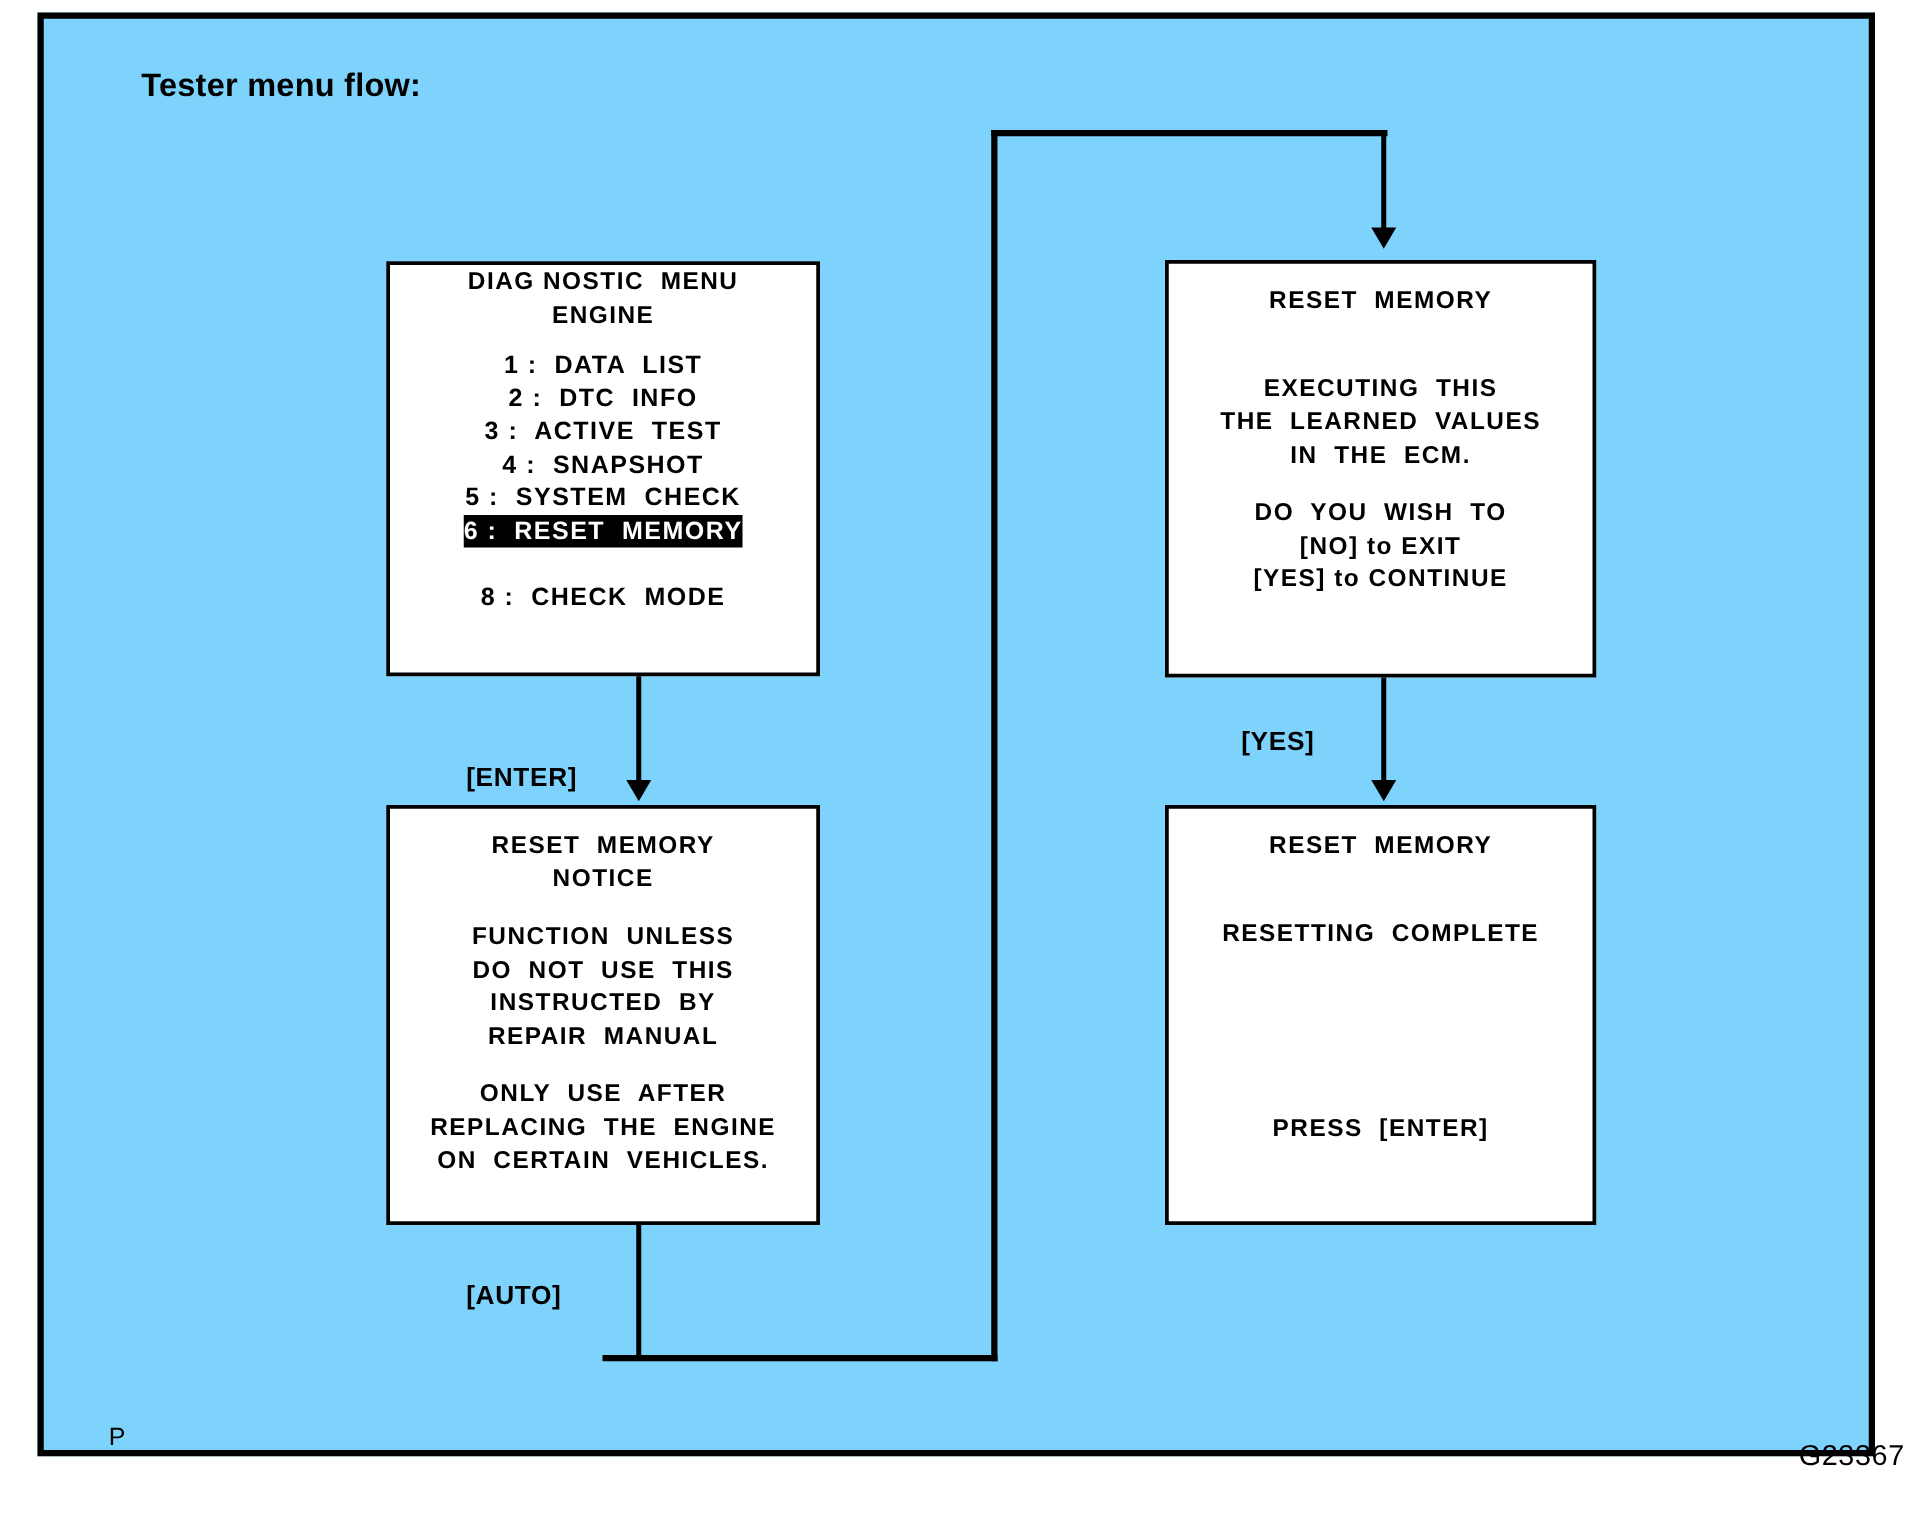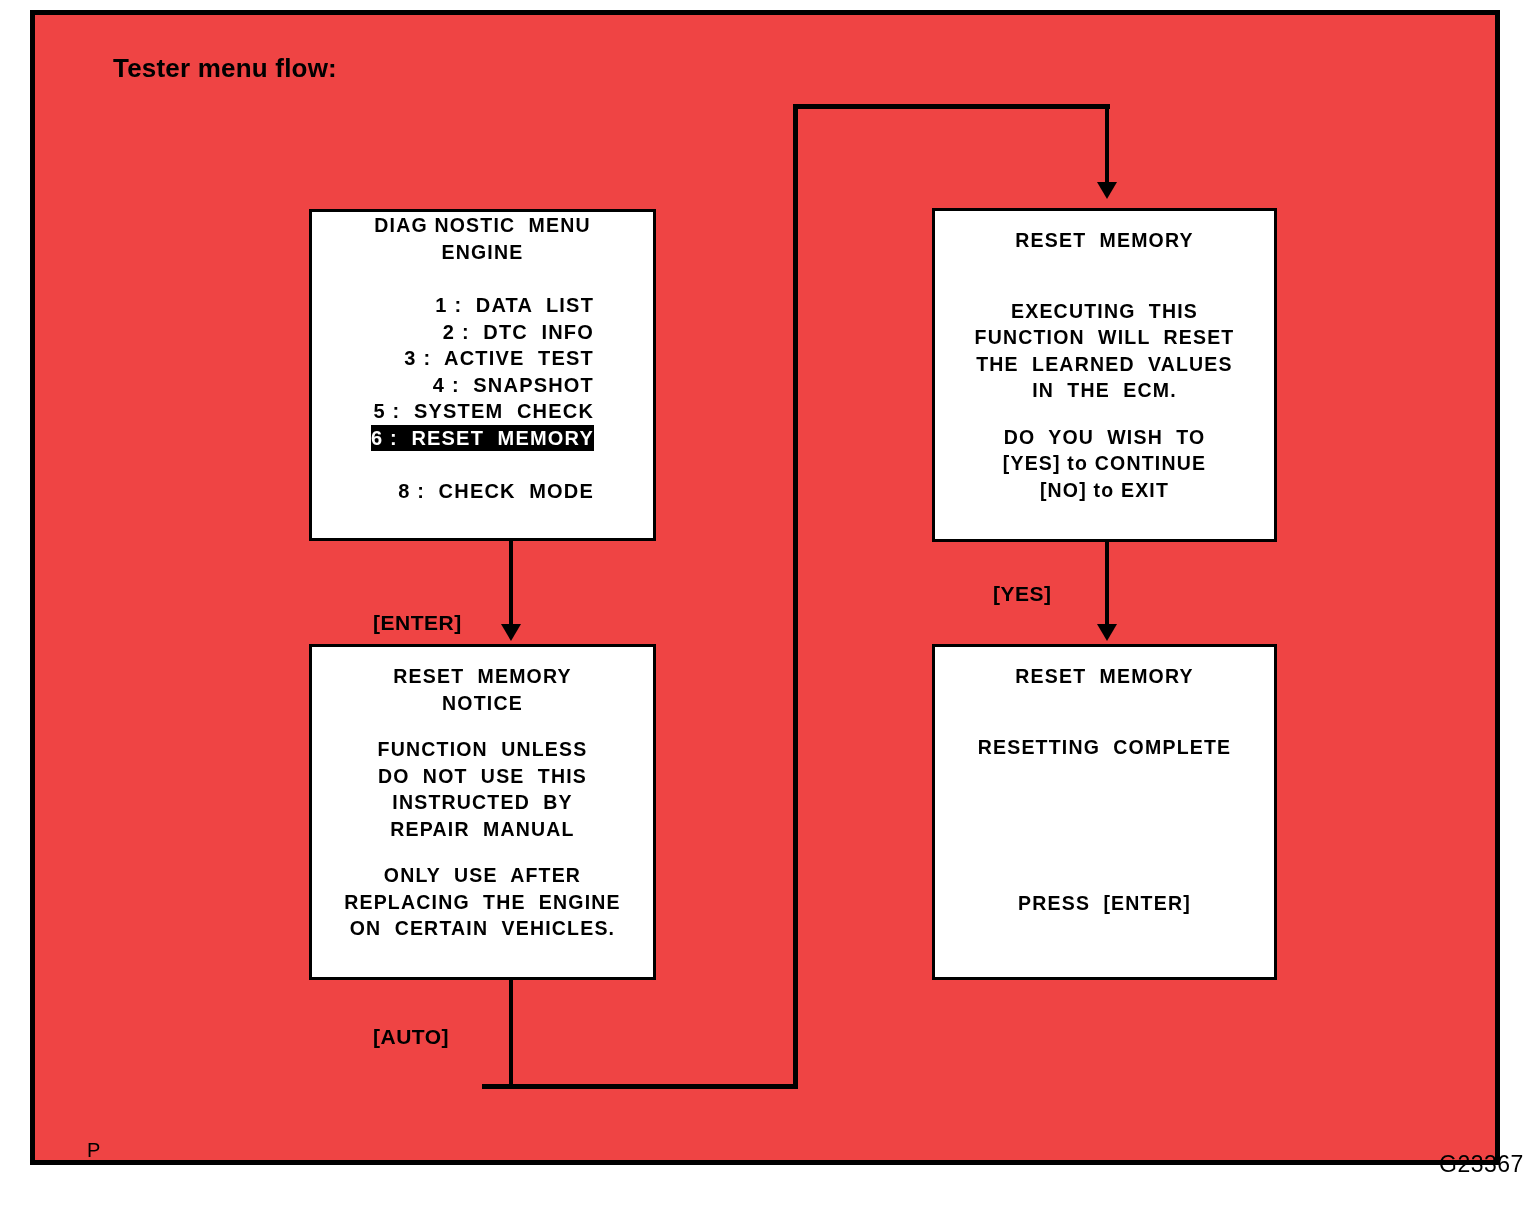--- a/index.html
+++ b/index.html
@@ -26,21 +26,21 @@
 
   
   .outer-frame {
     position: absolute;
     left: 30px;
     top: 10px;
     width: 1470px;
     height: 1155px;
     border: 5px solid #000;
     box-sizing: border-box;
-    background: #ef4444;
+    background: #7dd3fc;
   }
 
   .figure-title {
     position: absolute;
     left: 78px;
     top: 38px;
     font-size: 26px;
     font-weight: bold;
     letter-spacing: 0.2px;
     white-space: nowrap;
@@ -66,22 +66,22 @@
     height: 20px;
   }
   .scr-gap-lg { height: 44px; }
   .scr-gap-xl { height: 86px; }
 
   
   .menu-head {
   }
   .menu-list {
     display: inline-block;
-    text-align: right;
-    margin-top: 27px;
+    text-align: center;
+    margin-top: 14px;
   }
   .menu-row {
     font-size: 20px;
     line-height: 26.5px;
     white-space: pre;
     letter-spacing: 1.2px;
   }
   .menu-row.selected {
     background: #000;
     color: #fff;
@@ -173,27 +173,26 @@
     <div class="ln" style="left:758px; top:89px; width:5px; height:985px;"></div>
     <div class="ln" style="left:758px; top:89px; width:317px; height:5px;"></div>
     <div class="ln" style="left:1070px; top:89px; width:4px; height:80px;"></div>
     <div class="arrow-down" style="left:1062px; top:167px;"></div>
     <div class="edge-label" style="left:338px; top:1010px;">[AUTO]</div>
 
     <div class="screen" style="left:897px; top:193px; width:345px; height:334px;">
       <div class="scr-line" style="margin-top:16px;">RESET  MEMORY</div>
       <div class="scr-gap-lg"></div>
       <div class="scr-line">EXECUTING  THIS</div>
-      <div class="scr-line">FUNCTION  WILL  RESET</div>
       <div class="scr-line">THE  LEARNED  VALUES</div>
       <div class="scr-line">IN  THE  ECM.</div>
       <div class="scr-gap"></div>
       <div class="scr-line">DO  YOU  WISH  TO</div>
+      <div class="scr-line">[NO] to EXIT</div>
       <div class="scr-line">[YES] to CONTINUE</div>
-      <div class="scr-line">[NO] to EXIT</div>
     </div>
 
     <div class="ln" style="left:1070px; top:527px; width:4px; height:84px;"></div>
     <div class="arrow-down" style="left:1062px; top:609px;"></div>
     <div class="edge-label" style="left:936px; top:567px;margin-left:22px;">[YES]</div>
 
     <div class="screen" style="left:897px; top:629px; width:345px; height:336px;">
       <div class="scr-line" style="margin-top:16px;">RESET  MEMORY</div>
       <div class="scr-gap-lg"></div>
       <div class="scr-line">RESETTING  COMPLETE</div>

